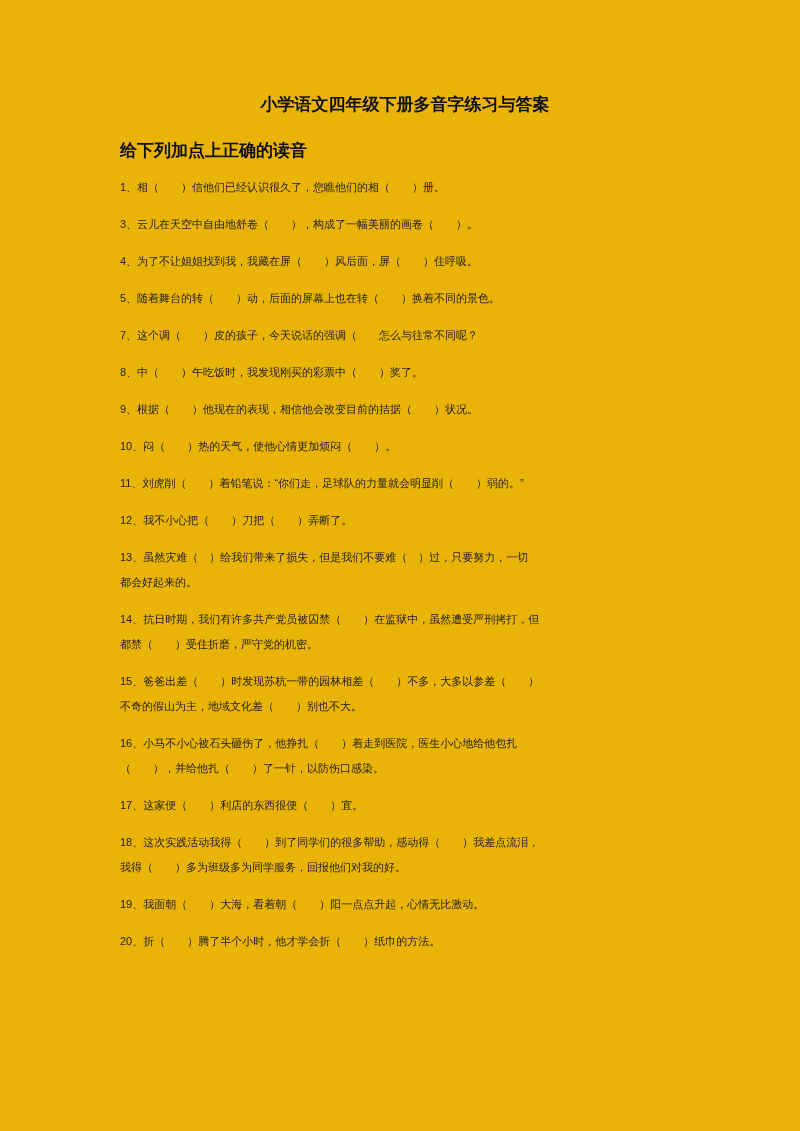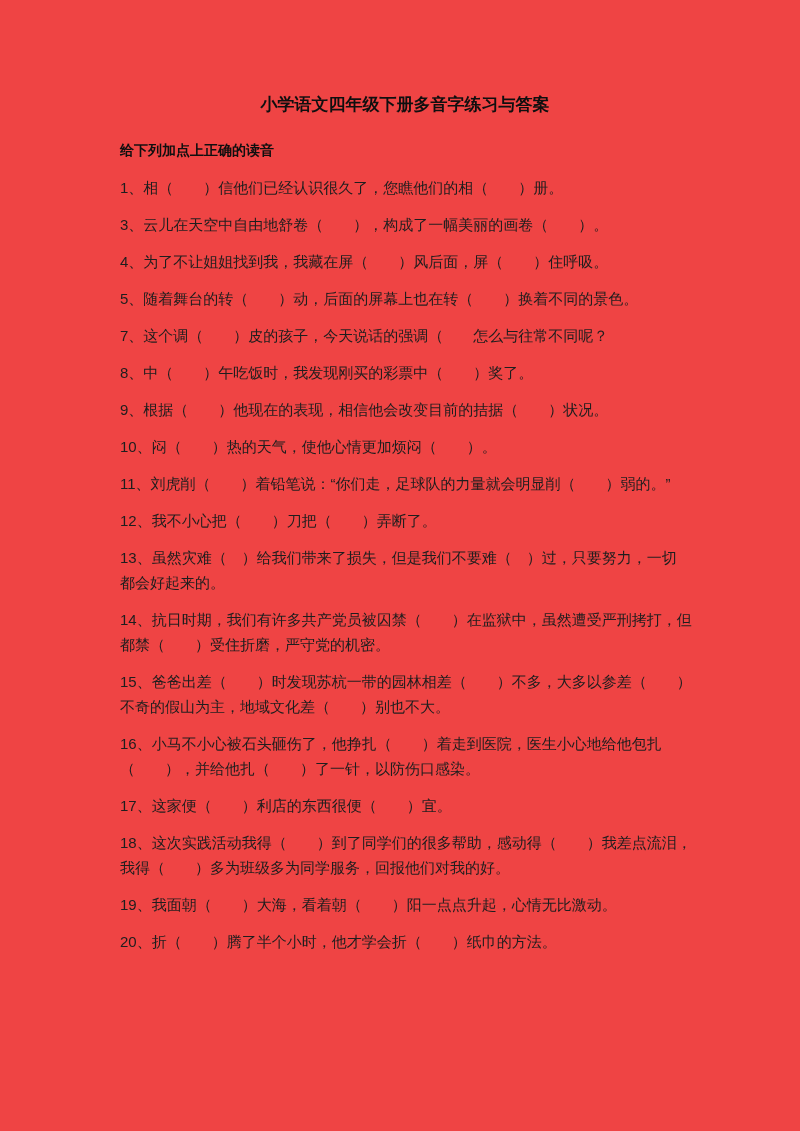--- a/index.html
+++ b/index.html
@@ -4,46 +4,46 @@
   <style>
     html, body {
       margin: 0;
       padding: 0;
       background: #ffffff;
     }
     .page {
       position: relative;
       width: 800px;
       height: 1131px;
-      background: #ef4444;
+      background: #eab308;
       box-sizing: border-box;
       padding: 92px 110px 0 120px;
       font-family: "Liberation Sans", sans-serif;
       color: #1e1e1e;
       overflow: hidden;
     }
     .doc-title {
       font-size: 17px;
       line-height: 26px;
       font-weight: 700;
       text-align: center;
       margin: 0 0 20px 0;
       color: #0f0f0f;
       white-space: pre;
     }
     .section-heading {
-      font-size: 14px;
+      font-size: 17px;
       line-height: 25px;
       font-weight: 700;
       margin: 0 0 12px 0;
       color: #0f0f0f;
       white-space: pre;
     }
     .item {
-      font-size: 15px;
+      font-size: 11px;
       line-height: 25px;
       margin: 0 0 12px 0;
       font-weight: 400;
       color: #1e1e1e;
       white-space: pre;
     }
   </style>
 </head>
 <body>
 

